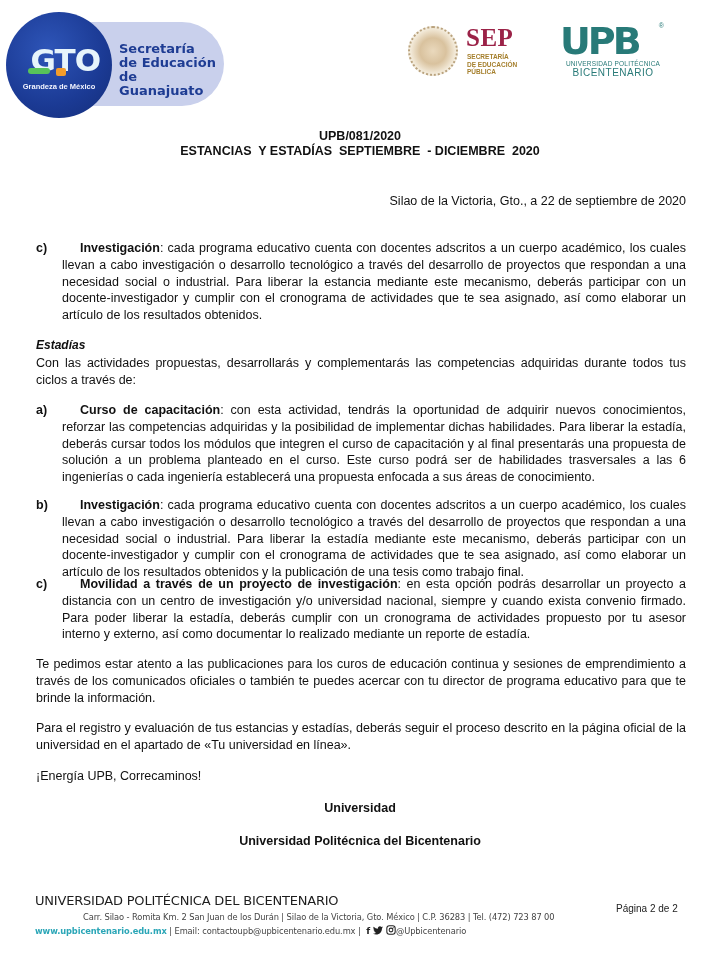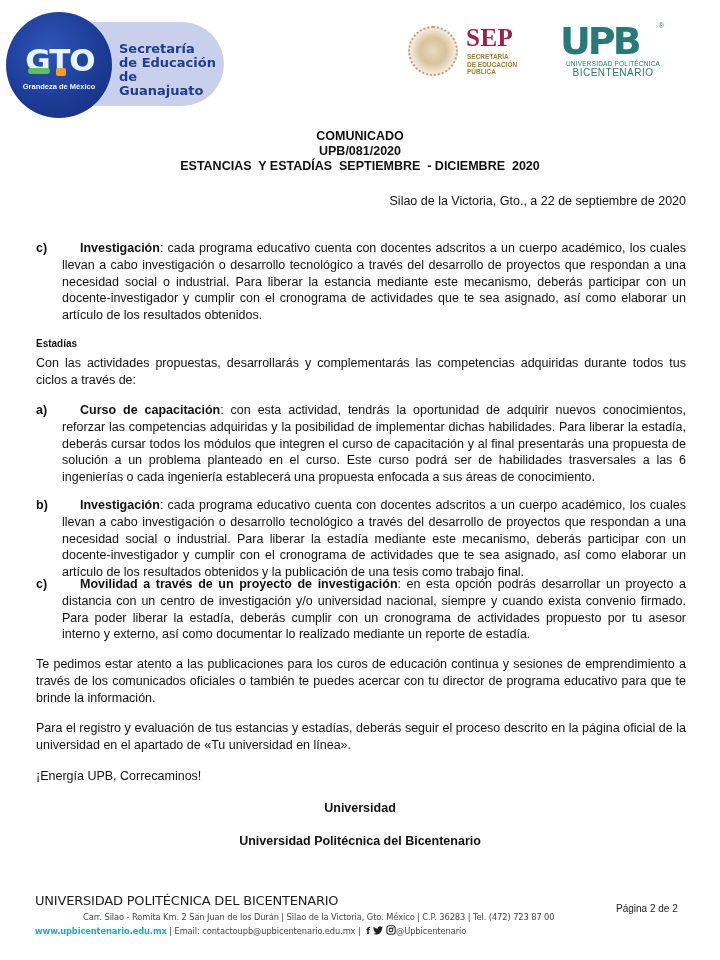--- a/index.html
+++ b/index.html
@@ -6,21 +6,21 @@
     body { width:720px; height:960px; position:relative; overflow:hidden;
            font-family:"Liberation Sans", sans-serif; color:#111; }
     .abs { position:absolute; }
 
     
     #gto-logo { left:6px; top:12px; width:218px; height:108px; }
     .gto-pill { position:absolute; left:40px; top:10px; width:178px; height:84px;
                 background:#c9d0ec; border-radius:0 44px 44px 0; }
     .gto-circle { position:absolute; left:0; top:0; width:106px; height:106px; border-radius:50%;
                   background:radial-gradient(circle at 40% 35%, #2e55b8 0%, #1b3a94 60%, #142d78 100%); }
-    .gto-word { position:absolute; left:14px; top:30px; width:80px; text-align:center;
+    .gto-word { position:absolute; left:14px; top:30px; width:80px; text-align:right;
                 font-weight:bold; font-size:31px; letter-spacing:-1px; color:#e6f4fb;
                 font-family:"DejaVu Sans", sans-serif; }
     .gto-stripe1 { position:absolute; left:22px; top:56px; width:22px; height:6px; background:#57c35a; border-radius:3px; }
     .gto-stripe2 { position:absolute; left:50px; top:56px; width:10px; height:8px; background:#f39c2b; border-radius:2px; }
     .gto-sub { position:absolute; left:0; top:70px; width:106px; text-align:center; font-size:7.5px; color:#f2f4ff;
                font-weight:bold; }
     .gto-text { position:absolute; left:113px; top:30px; font-size:13px; line-height:14px;
                 font-weight:bold; color:#1e3c93; font-family:"DejaVu Sans", sans-serif; }
 
     
@@ -45,21 +45,21 @@
     #title-block { top:129px; }
     .heading div { margin:0; }
     #date-line { top:194px; right:34px; font-size:12.5px; text-align:center; }
 
     .para { left:36px; width:650px; font-size:12.5px; line-height:16.8px; text-align:justify; }
     .item { position:absolute; left:36px; width:650px; font-size:12.5px; line-height:16.8px; }
     .item .marker { position:absolute; left:0; top:0; width:24px; font-weight:bold; }
     .item .body { margin-left:26px; text-align:justify; }
     .item b { font-weight:bold;padding-left:18px; }
 
-    #estadias-head { top:338px; left:36px; font-weight:bold; font-size:10px; }
+    #estadias-head { top:338px; left:36px; font-weight:bold; font-size:12px;font-style:italic; }
 
     #sign-1 { top:801px; }
     #sign-2 { top:834px; }
 
     
     #footer { left:35px; top:893px; width:560px; }
     .f-name { font-size:13px; font-weight:normal; color:#1d1d1d; font-family:"DejaVu Sans", sans-serif; letter-spacing:-0.2px; }
     .f-addr { font-size:8.3px; color:#444; margin-top:4px; font-family:"DejaVu Sans", sans-serif; letter-spacing:-0.1px;padding-left:48px; }
     .f-web { font-size:8.3px; color:#444; margin-top:3px; font-family:"DejaVu Sans", sans-serif; letter-spacing:-0.1px; display:flex; align-items:center; }
     .f-url { color:#2ba6b7; font-weight:bold; }
@@ -95,21 +95,20 @@
 </div>
 
 <div id="upb-logo" class="abs">
   <div class="upb-mark">UPB</div>
   <div class="upb-reg">®</div>
   <div class="upb-l1">UNIVERSIDAD POLITÉCNICA</div>
   <div class="upb-l2">BICENTENARIO</div>
 </div>
 
 <div id="title-block" class="abs heading">
-  <div>COMUNICADO</div>
   <div>UPB/081/2020</div>
   <div style="white-space:pre;">ESTANCIAS  Y ESTADÍAS  SEPTIEMBRE  - DICIEMBRE  2020</div>
 </div>
 <div id="date-line" class="abs">Silao de la Victoria, Gto., a 22 de septiembre de 2020</div>
 
 <div class="item" style="top:240px;">
   <span class="marker">c)</span>
   <div class="body"><b>Investigación</b><span>: cada programa educativo cuenta con docentes adscritos a un cuerpo académico, los cuales llevan a cabo investigación o desarrollo tecnológico a través del desarrollo de proyectos que respondan a una necesidad social o industrial. Para liberar la estancia mediante este mecanismo, deberás participar con un docente-investigador y cumplir con el cronograma de actividades que te sea asignado, así como elaborar un artículo de los resultados obtenidos.</span></div>
 </div>
 

